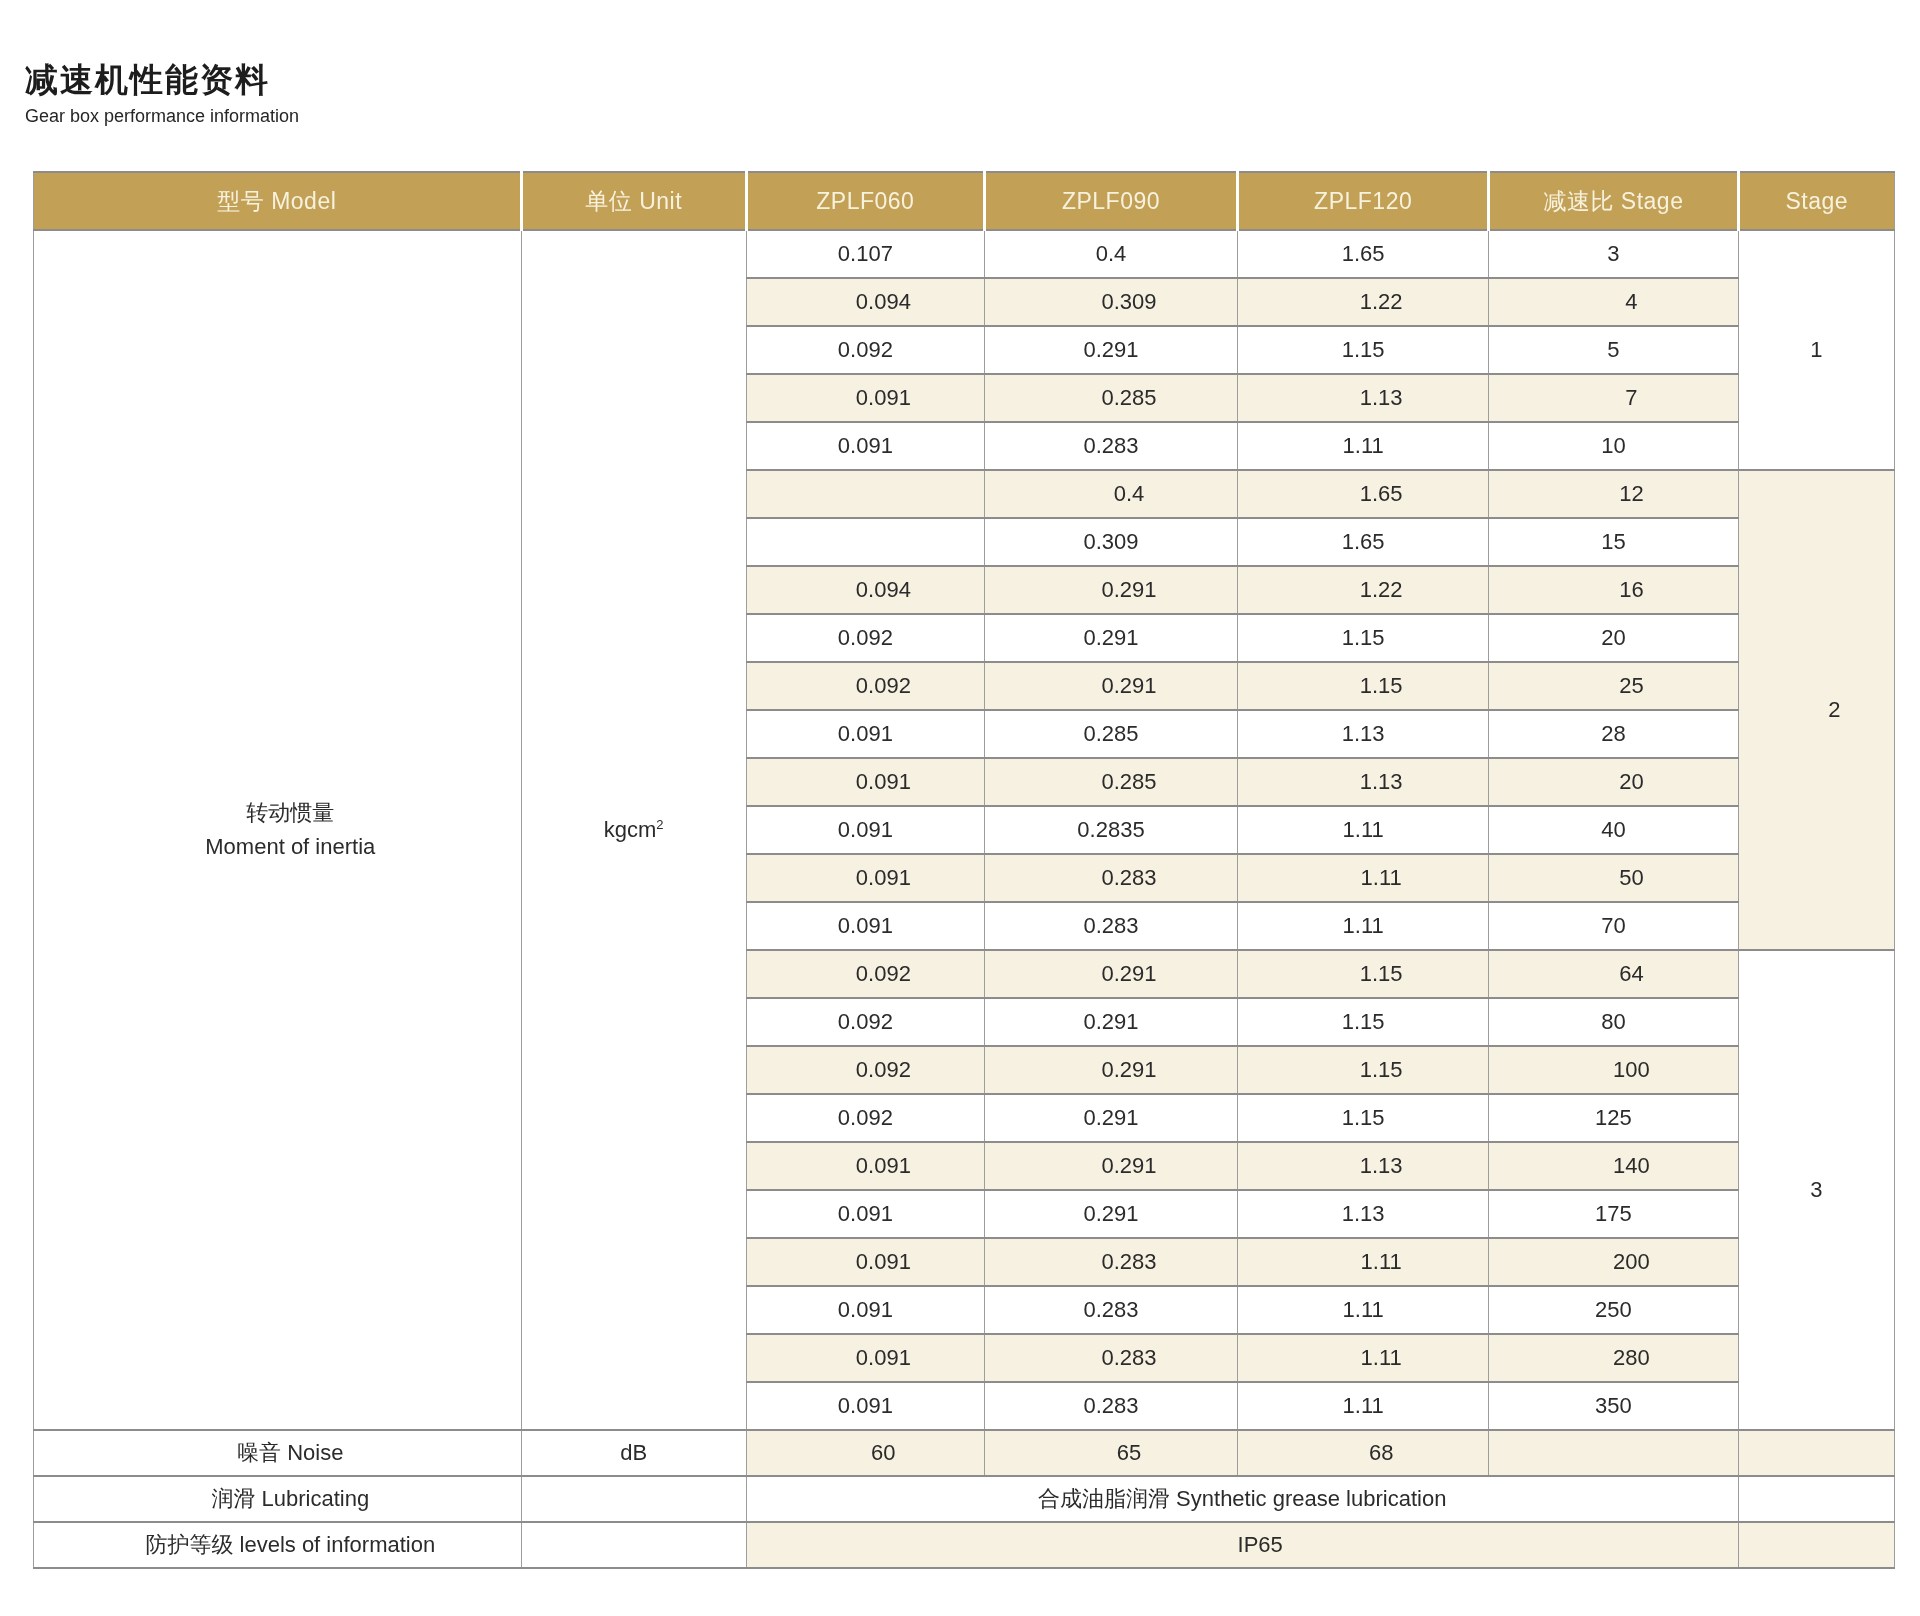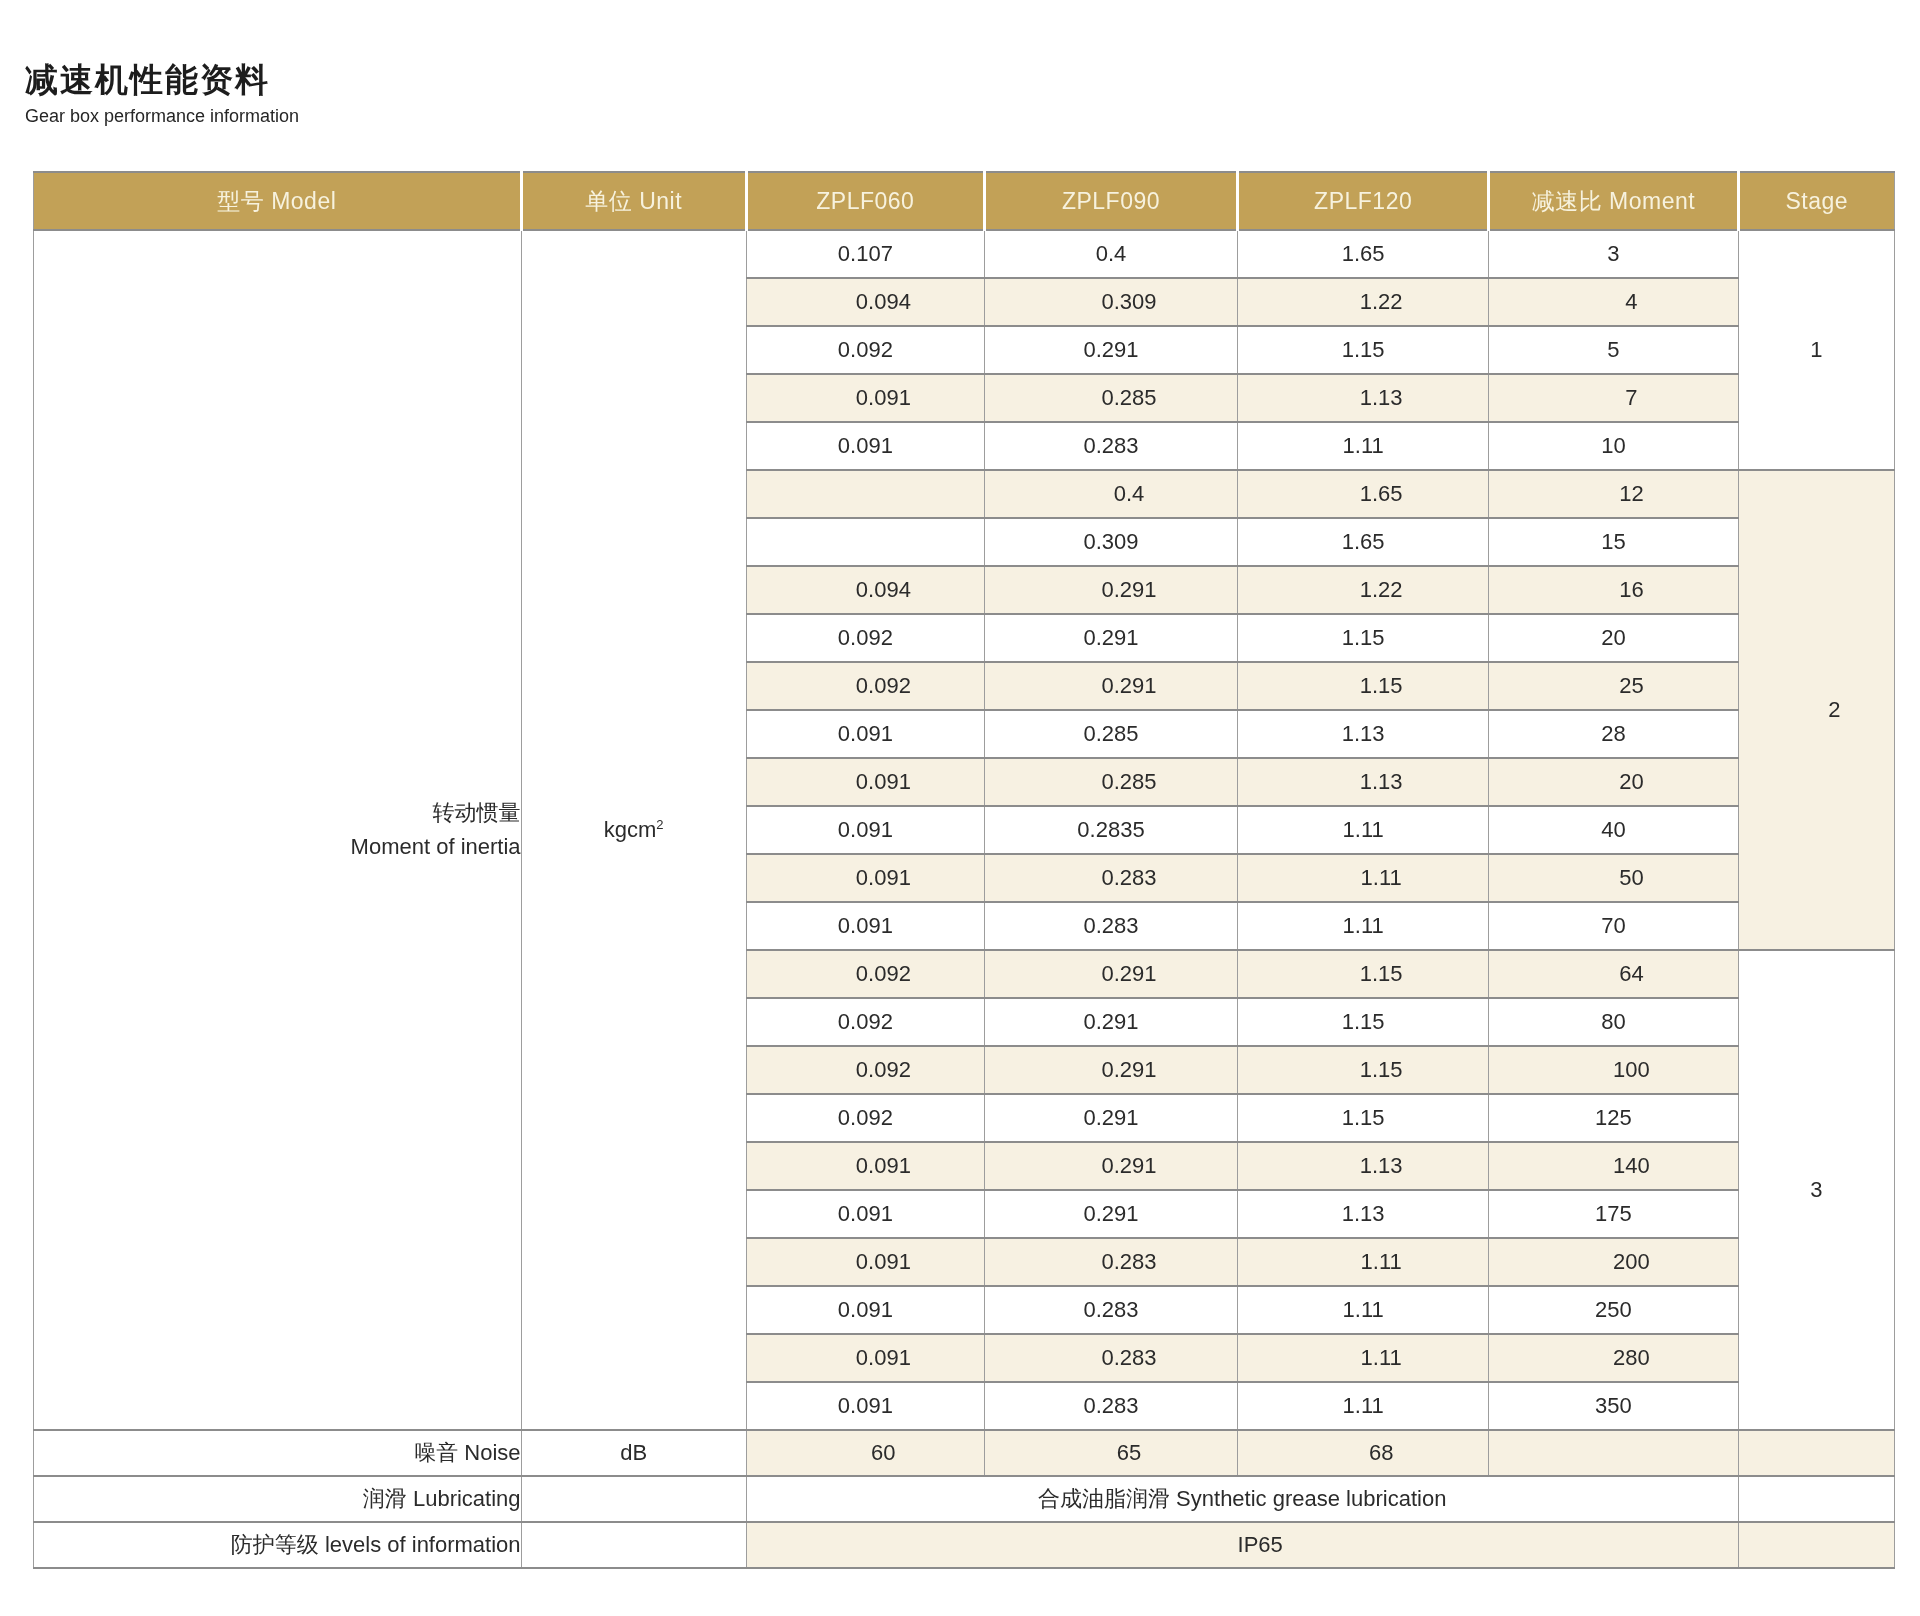--- a/index.html
+++ b/index.html
@@ -39,21 +39,21 @@
   
   td{
     height:48px;font-size:22px;color:var(--text);
     text-align:center;vertical-align:middle;padding:0;
     border:1px solid var(--vborder);
     border-top:2px solid var(--border);
     border-bottom:2px solid var(--border);
     background:#ffffff;
   }
   td.shade{background:var(--shade);padding-left:36px;}
-  td.label-cell{text-align:right;padding-left:26px;font-size:22px;}
+  td.label-cell{text-align:center;padding-left:26px;font-size:22px;}
   td.label-cell .line{line-height:34px;}
   td.unit-cell{font-size:22px;}
   td.unit-cell sup{font-size:13px;}
   td.stage-cell{font-size:22px;}
   tbody.bottom td{height:46px;}
 </style>
 </head>
 <body>
 
 <div class="page">
@@ -70,21 +70,21 @@
       <col style="width:13.4%">
       <col style="width:8.4%">
     </colgroup>
     <thead>
       <tr>
         <th>型号 Model</th>
         <th>单位 Unit</th>
         <th>ZPLF060</th>
         <th>ZPLF090</th>
         <th>ZPLF120</th>
-        <th>减速比 Moment</th>
+        <th>减速比 Stage</th>
         <th>Stage</th>
       </tr>
     </thead>
 
     <tbody id="inertia-body">
 
     <tr>
           <td rowspan="25" class="label-cell">
             <div class="line">转动惯量</div>
             <div class="line">Moment of inertia</div>

